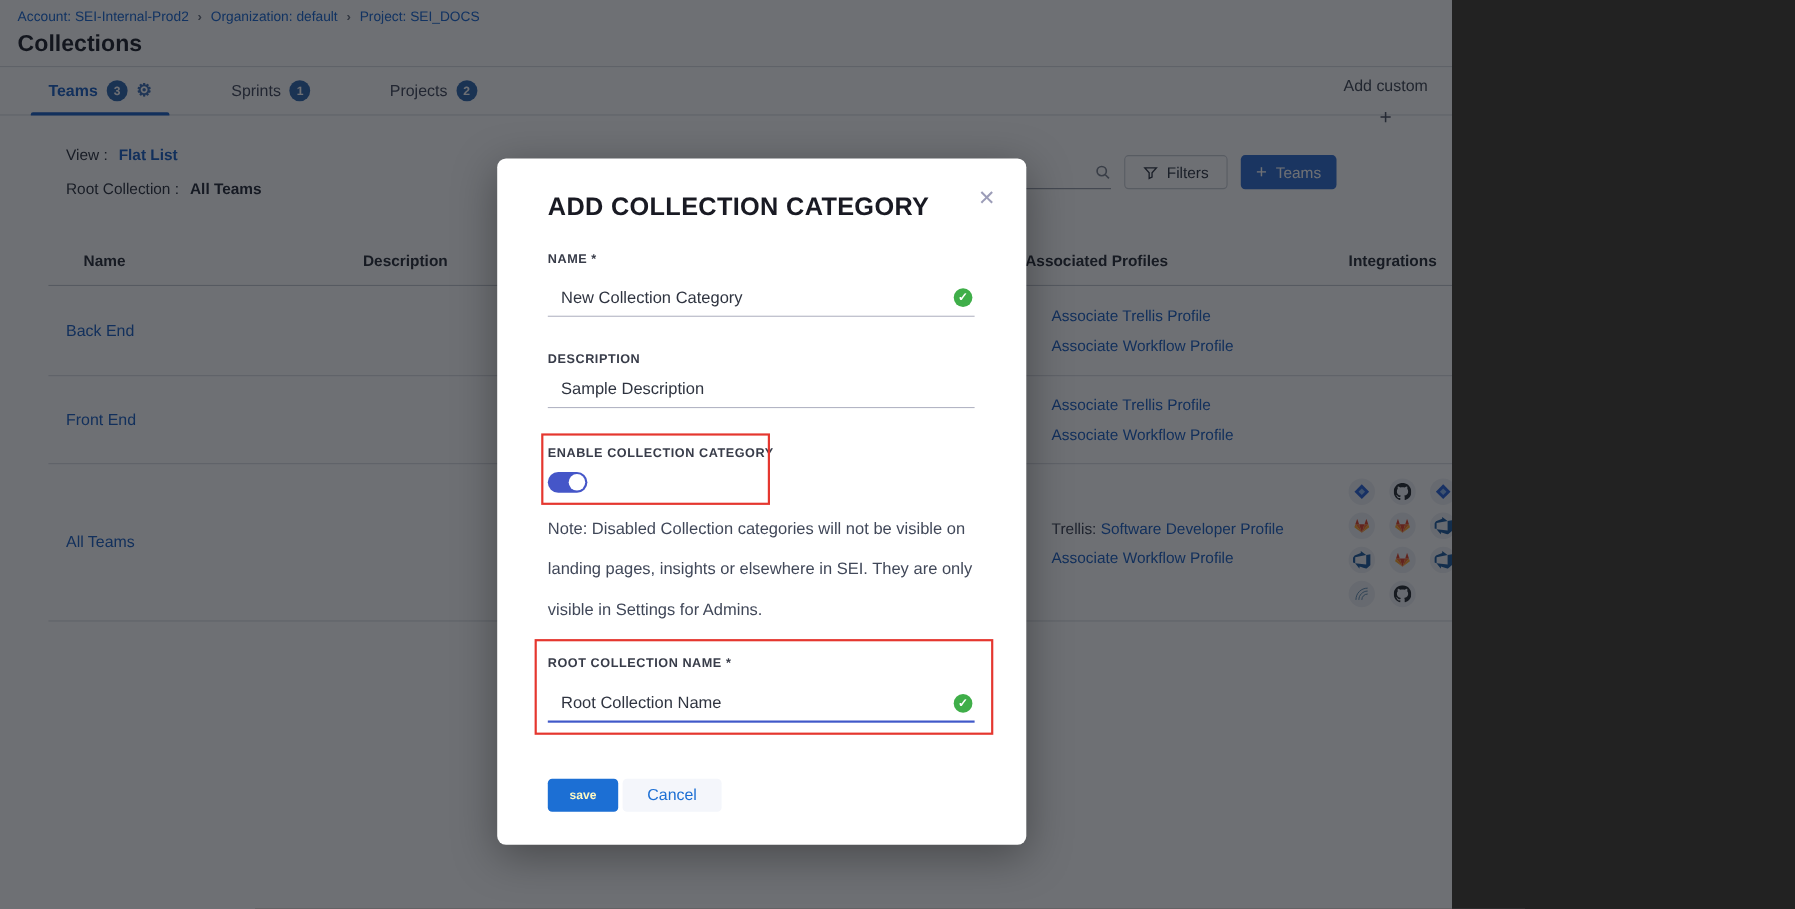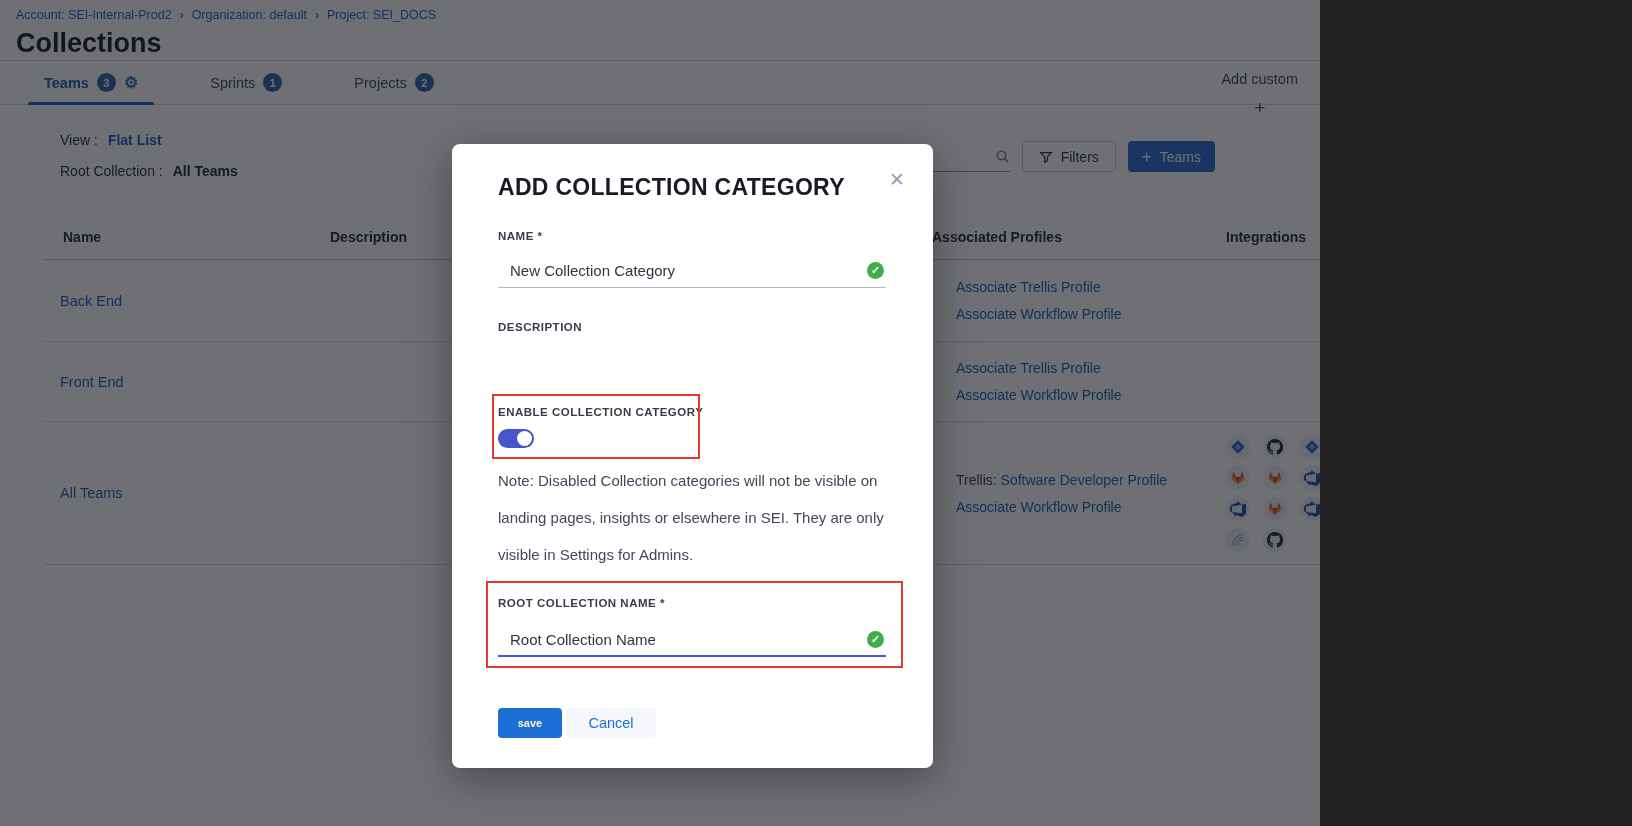--- a/index.html
+++ b/index.html
@@ -5,21 +5,21 @@
   * { margin:0; padding:0; box-sizing:border-box; }
   html,body { background:#222; }
   .screen {
     position:relative; width:1320px; height:826px; overflow:hidden;
     background:#ffffff; font-family:"Liberation Sans", sans-serif;
   }
   
   .breadcrumb { position:absolute; left:16px; top:8px; font-size:12.5px; display:flex; align-items:center; gap:8px; }
   .breadcrumb a { color:#1967d2; text-decoration:none; }
   .crumb-sep { color:#6b7280; font-size:12px; font-weight:bold; }
-  .page-title { position:absolute; left:16px; top:28px; font-size:27px; font-weight:bold; color:#1d2029; }
+  .page-title { position:absolute; left:16px; top:28px; font-size:21px; font-weight:bold; color:#1d2029; }
 
   .tabbar { position:absolute; left:0; right:0; top:60px; height:45px;
     border-top:1px solid #d9dce1; border-bottom:1px solid #d9dce1; display:flex; align-items:center; }
   .tab { display:flex; align-items:center; gap:8px; font-size:14.5px; color:#41485a; padding:0 16px; height:100%; position:relative; cursor:pointer; }
   .tab:first-child { margin-left:28px; }
   .tab + .tab { margin-left:40px; }
   .tab.active { color:#1b5fc2; font-weight:bold; }
   .tab.active .tab-underline { position:absolute; left:0; right:0; bottom:-1px; height:3px; background:#1b5fc2; border-radius:2px 2px 0 0; }
   .tab-badge { width:19px; height:19px; border-radius:50%; background:#2f66ad; color:#fff; font-size:11px; font-weight:bold;
     display:flex; align-items:center; justify-content:center; }
@@ -39,21 +39,21 @@
   .search-box input::placeholder { color:#7c828e; }
   .btn-filters { height:31px; padding:0 16px; background:#fff; border:1px solid #c8ccd3; border-radius:4px;
     display:flex; align-items:center; gap:8px; font-size:14px; color:#2f3542; cursor:pointer; }
   .btn-teams { height:31px; padding:0 14px; background:#2e6bcf; border:none; border-radius:4px;
     display:flex; align-items:center; gap:8px; font-size:14px; color:#fff; cursor:pointer; }
   .btn-teams .plus { font-size:17px; font-weight:400; }
 
   .table { position:absolute; left:44px; top:218px; width:1483px; }
   .thead { position:relative; height:42px; border-bottom:1px solid #c4c8cf; }
   .th { position:absolute; top:11px; font-size:14px; font-weight:bold; color:#272c36; }
-  .col-name { left:19px; } .col-desc { left:286px; } .col-prof { left:888px; } .col-int { left:1182px; } .col-act { left:1411px; }
+  .col-name { left:32px; } .col-desc { left:286px; } .col-prof { left:888px; } .col-int { left:1182px; } .col-act { left:1411px; }
   .trow { position:relative; border-bottom:1px solid #dadce1; }
   .row-1 { height:82px; } .row-2 { height:80px; } .row-3 { height:143px; }
   .cell-name { position:absolute; left:16px; top:0; bottom:0; display:flex; align-items:center; }
   .cell-name a { color:#1b5fc2; font-size:14.5px; text-decoration:none; }
   .cell-prof { position:absolute; left:912px; top:0; bottom:0; display:flex; flex-direction:column; justify-content:center; gap:11px; }
   .profile-line { font-size:14px; }
   .profile-line .prefix { color:#3a4050; }
   .profile-line a { color:#1b5fc2; text-decoration:none; }
   .cell-int { position:absolute; left:1182px; top:0; bottom:0; width:102px; display:flex; align-items:center; }
   .int-grid { display:flex; flex-wrap:wrap; column-gap:13px; row-gap:7px; width:102px; }
@@ -332,20 +332,23 @@
     <div class="modal-title">ADD COLLECTION CATEGORY</div>
     <div class="modal-close">✕</div>
 
     <div class="field-label lbl-name">NAME *</div>
     <div class="field-input in-name">
       <input type="text" value="New Collection Category" style="">
       <span class="check-badge">✓</span>
     </div>
 
     <div class="field-label lbl-desc">DESCRIPTION</div>
+    <div class="field-input in-desc">
+      <input type="text" value="Sample Description" style="">
+    </div>
 
     <div class="field-label lbl-enable">ENABLE COLLECTION CATEGORY</div>
     <div class="toggle">
         <span class="knob"></span>
       </div>
 
     <div class="note">Note: Disabled Collection categories will not be visible on landing pages, insights or elsewhere in SEI. They are only visible in Settings for Admins.</div>
 
     <div class="field-label lbl-root">ROOT COLLECTION NAME *</div>
     <div class="field-input in-root">

